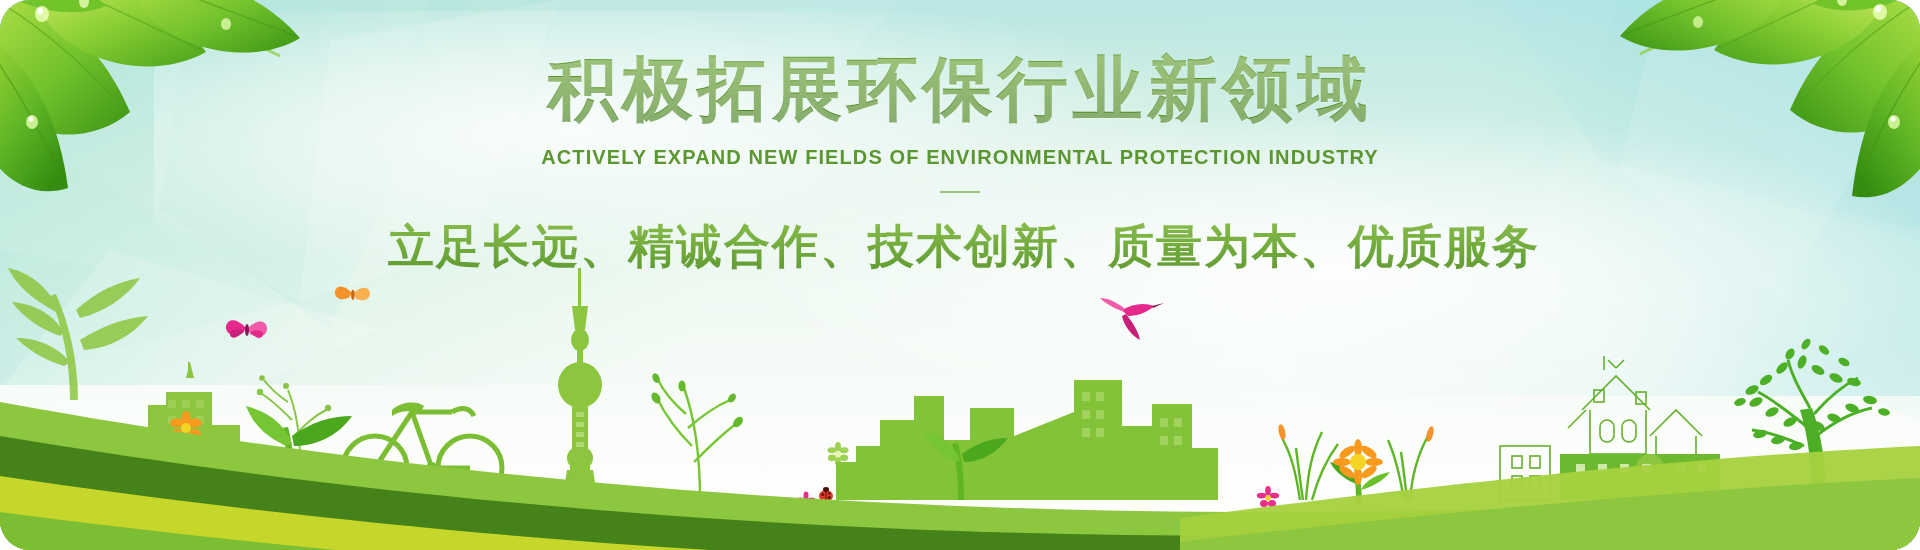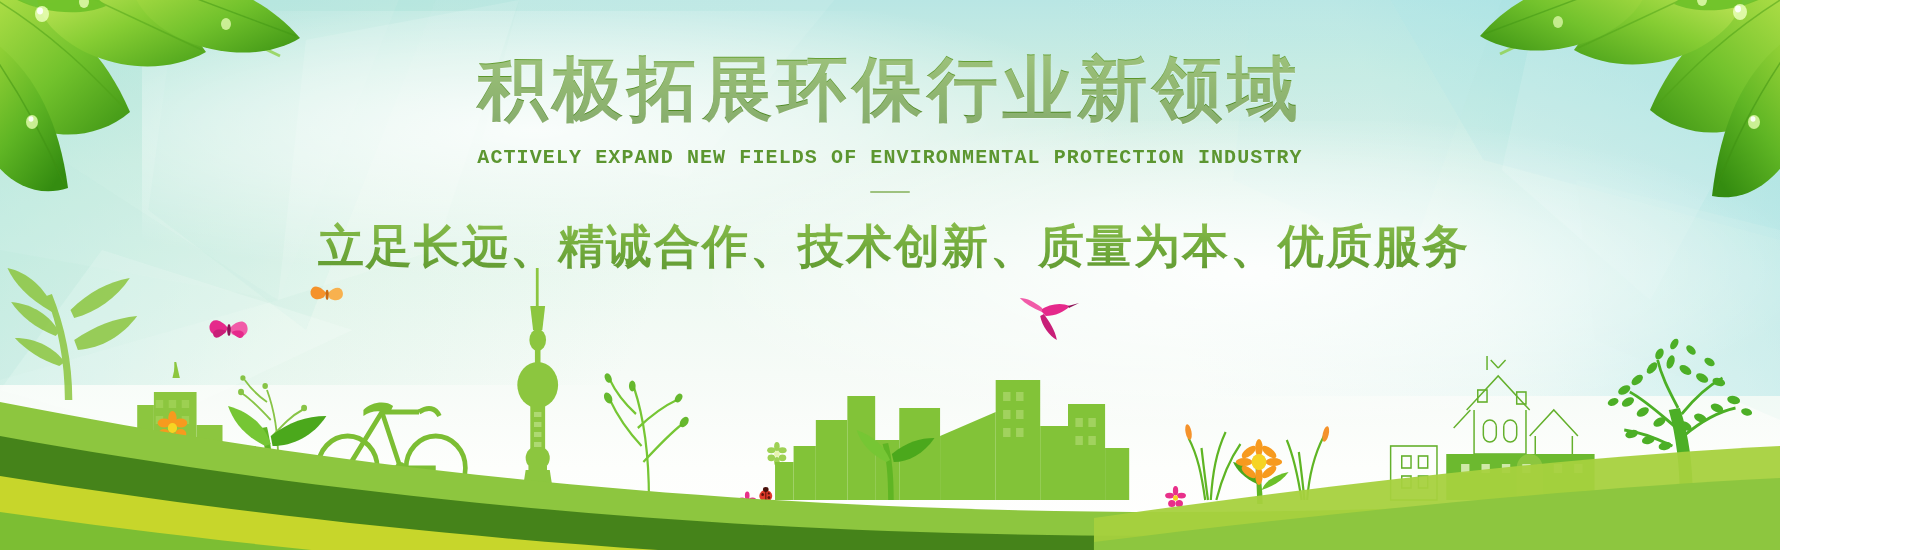--- a/index.html
+++ b/index.html
@@ -2,25 +2,26 @@
 <html><head>
 <meta charset="utf-8">
 <style>
   html, body {
     margin: 0;
     padding: 0;
     background: #ffffff;
   }
   #banner {
     position: relative;
-    width: 1780px;
+    width: 1920px;
     height: 550px;
     overflow: hidden;
     font-family: "Liberation Serif", "DejaVu Serif", serif;
     background: #4c1d95;
+    border-radius: 30px;
   }
 
   
   .sky-base {
     position: absolute;
     inset: 0;
     background:
       linear-gradient(to bottom,
         #b9e6e4 0%,
         #c9ece3 12%,
@@ -90,21 +91,21 @@
     text-shadow: 0 1px 0 rgba(255,255,255,.35);
     margin: 0;
     font-family: "Liberation Serif", "DejaVu Serif", serif;
   }
   .sub-title-en {
     margin: 18px 0 0 0;
     font-size: 20px;
     font-weight: 700;
     letter-spacing: 1.1px;
     color: #5c9630;
-    font-family: Liberation Mono, monospace;
+    font-family: Liberation Sans, sans-serif;
   }
   .divider-wrap {
     margin: 22px auto 0 auto;
     width: 40px;
     height: 3px;
   }
   .divider {
     width: 40px;
     height: 2px;
     background: #8fb96a;

